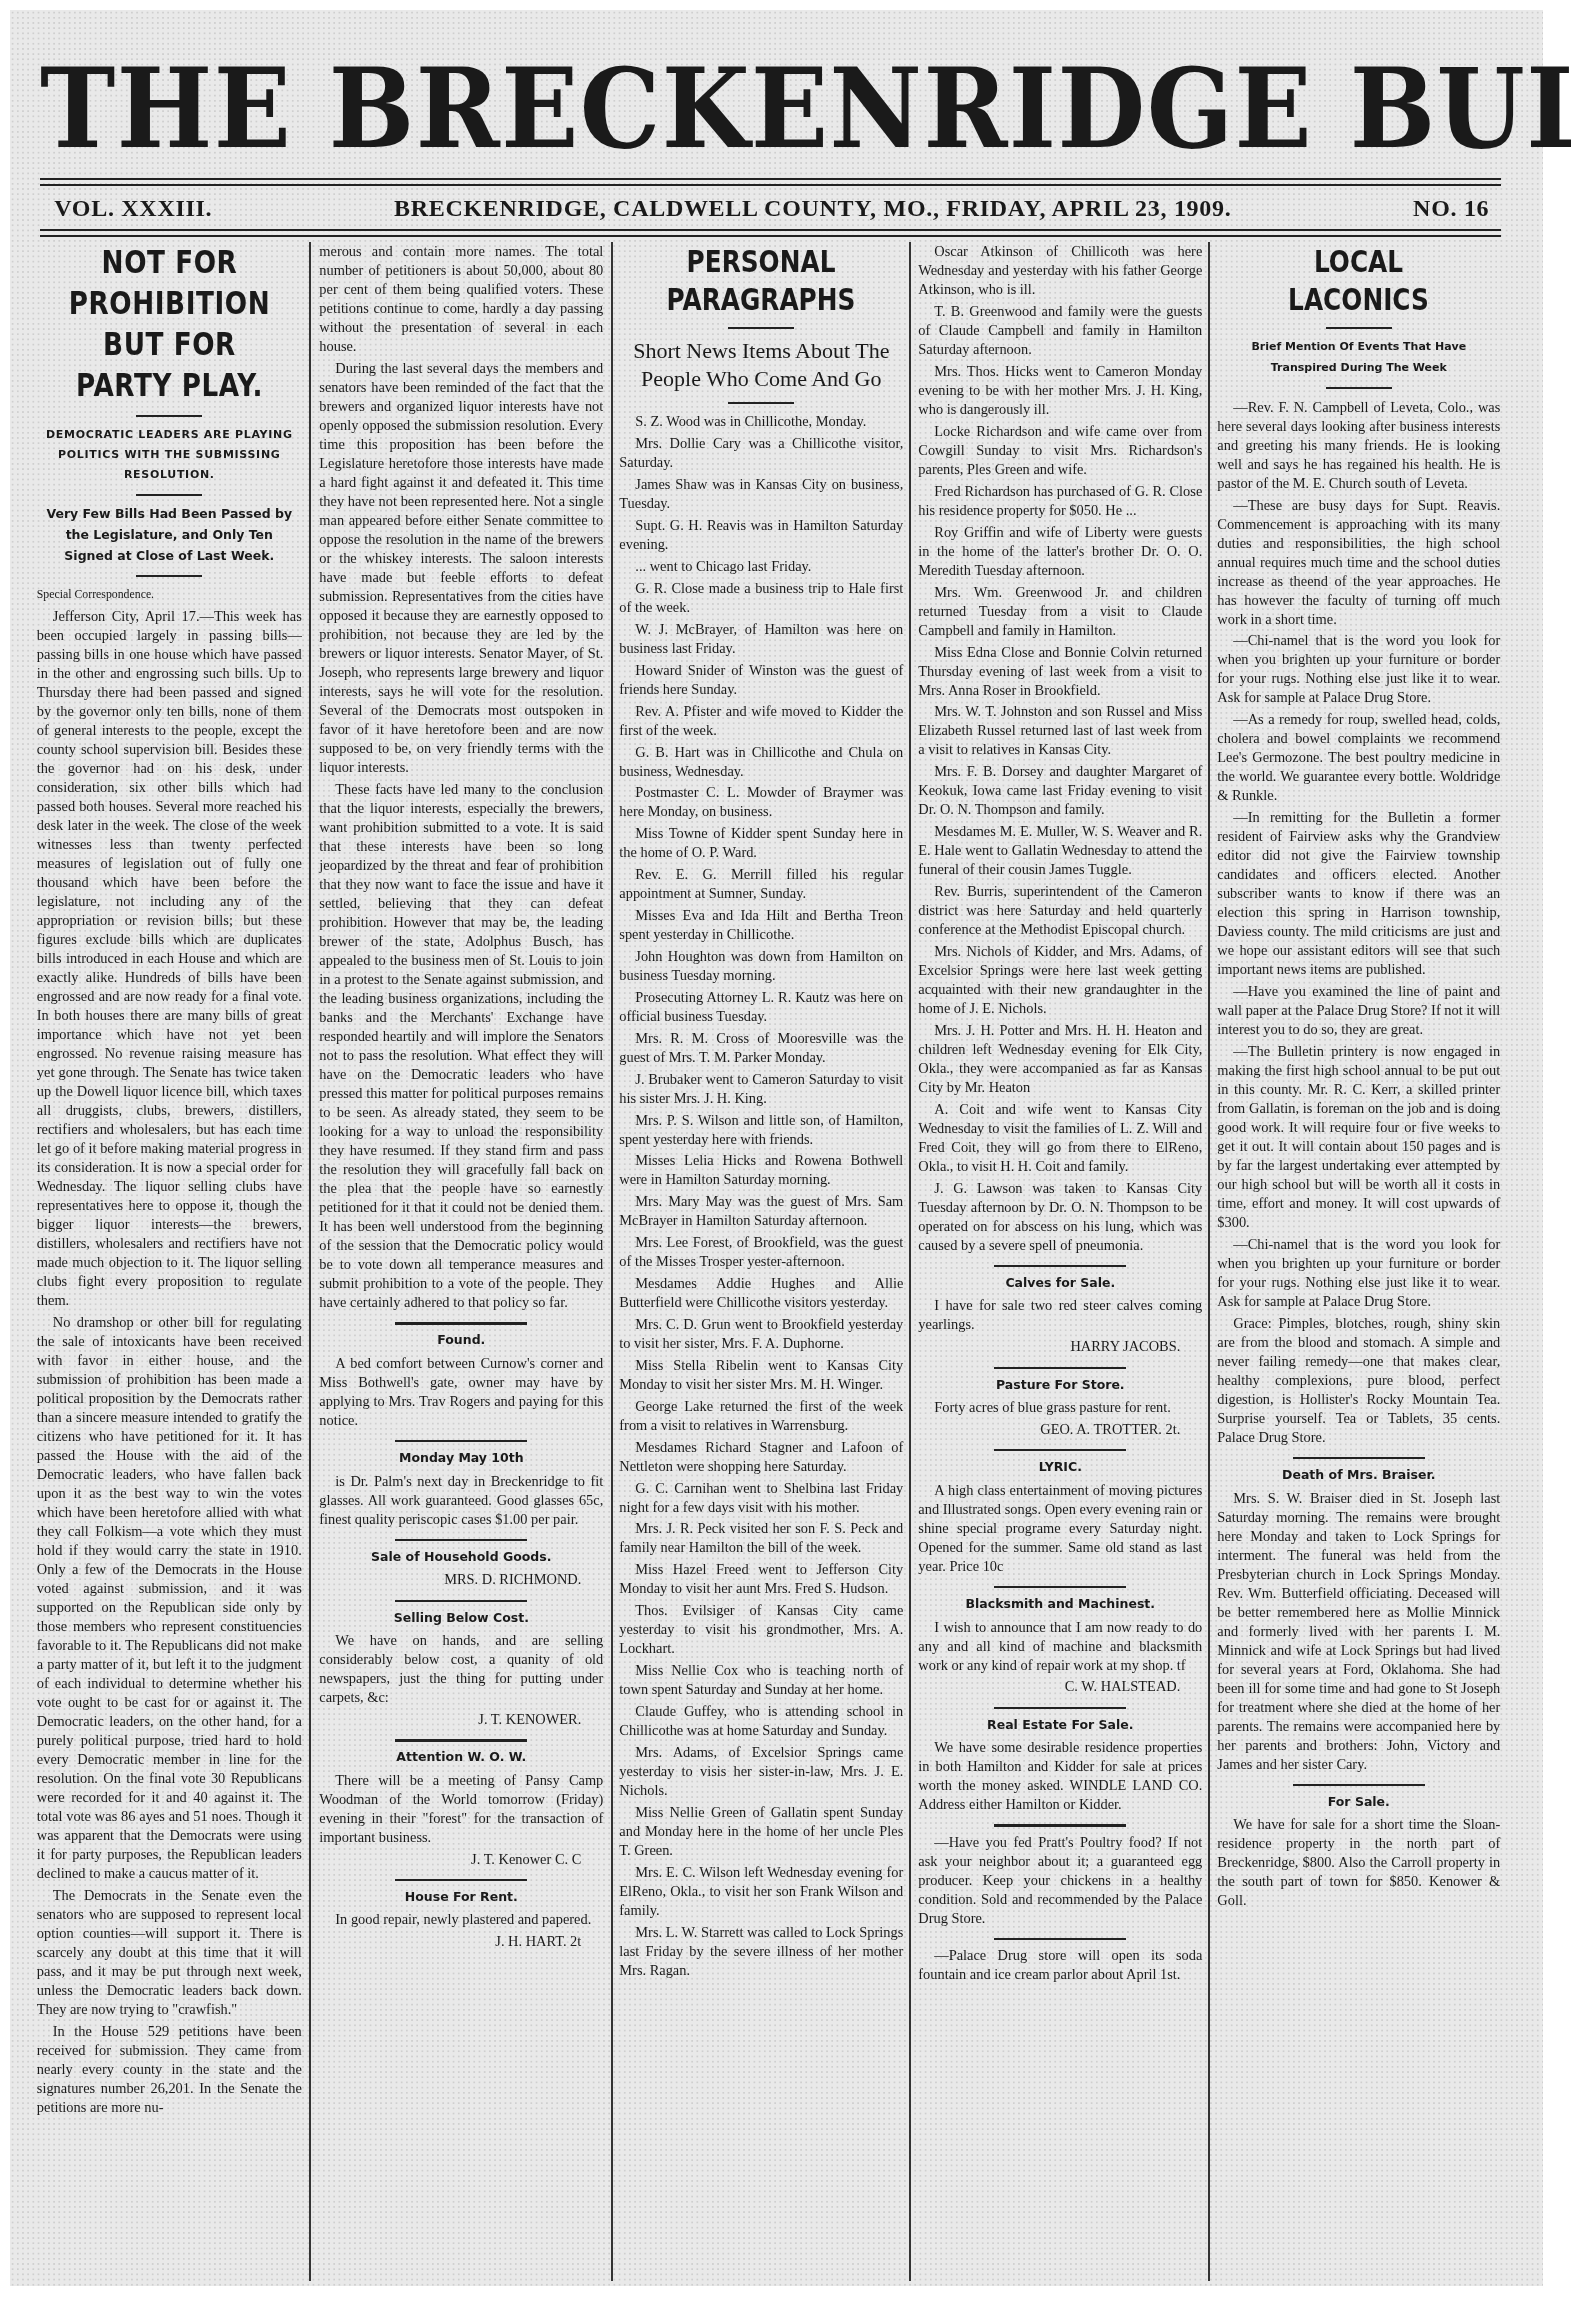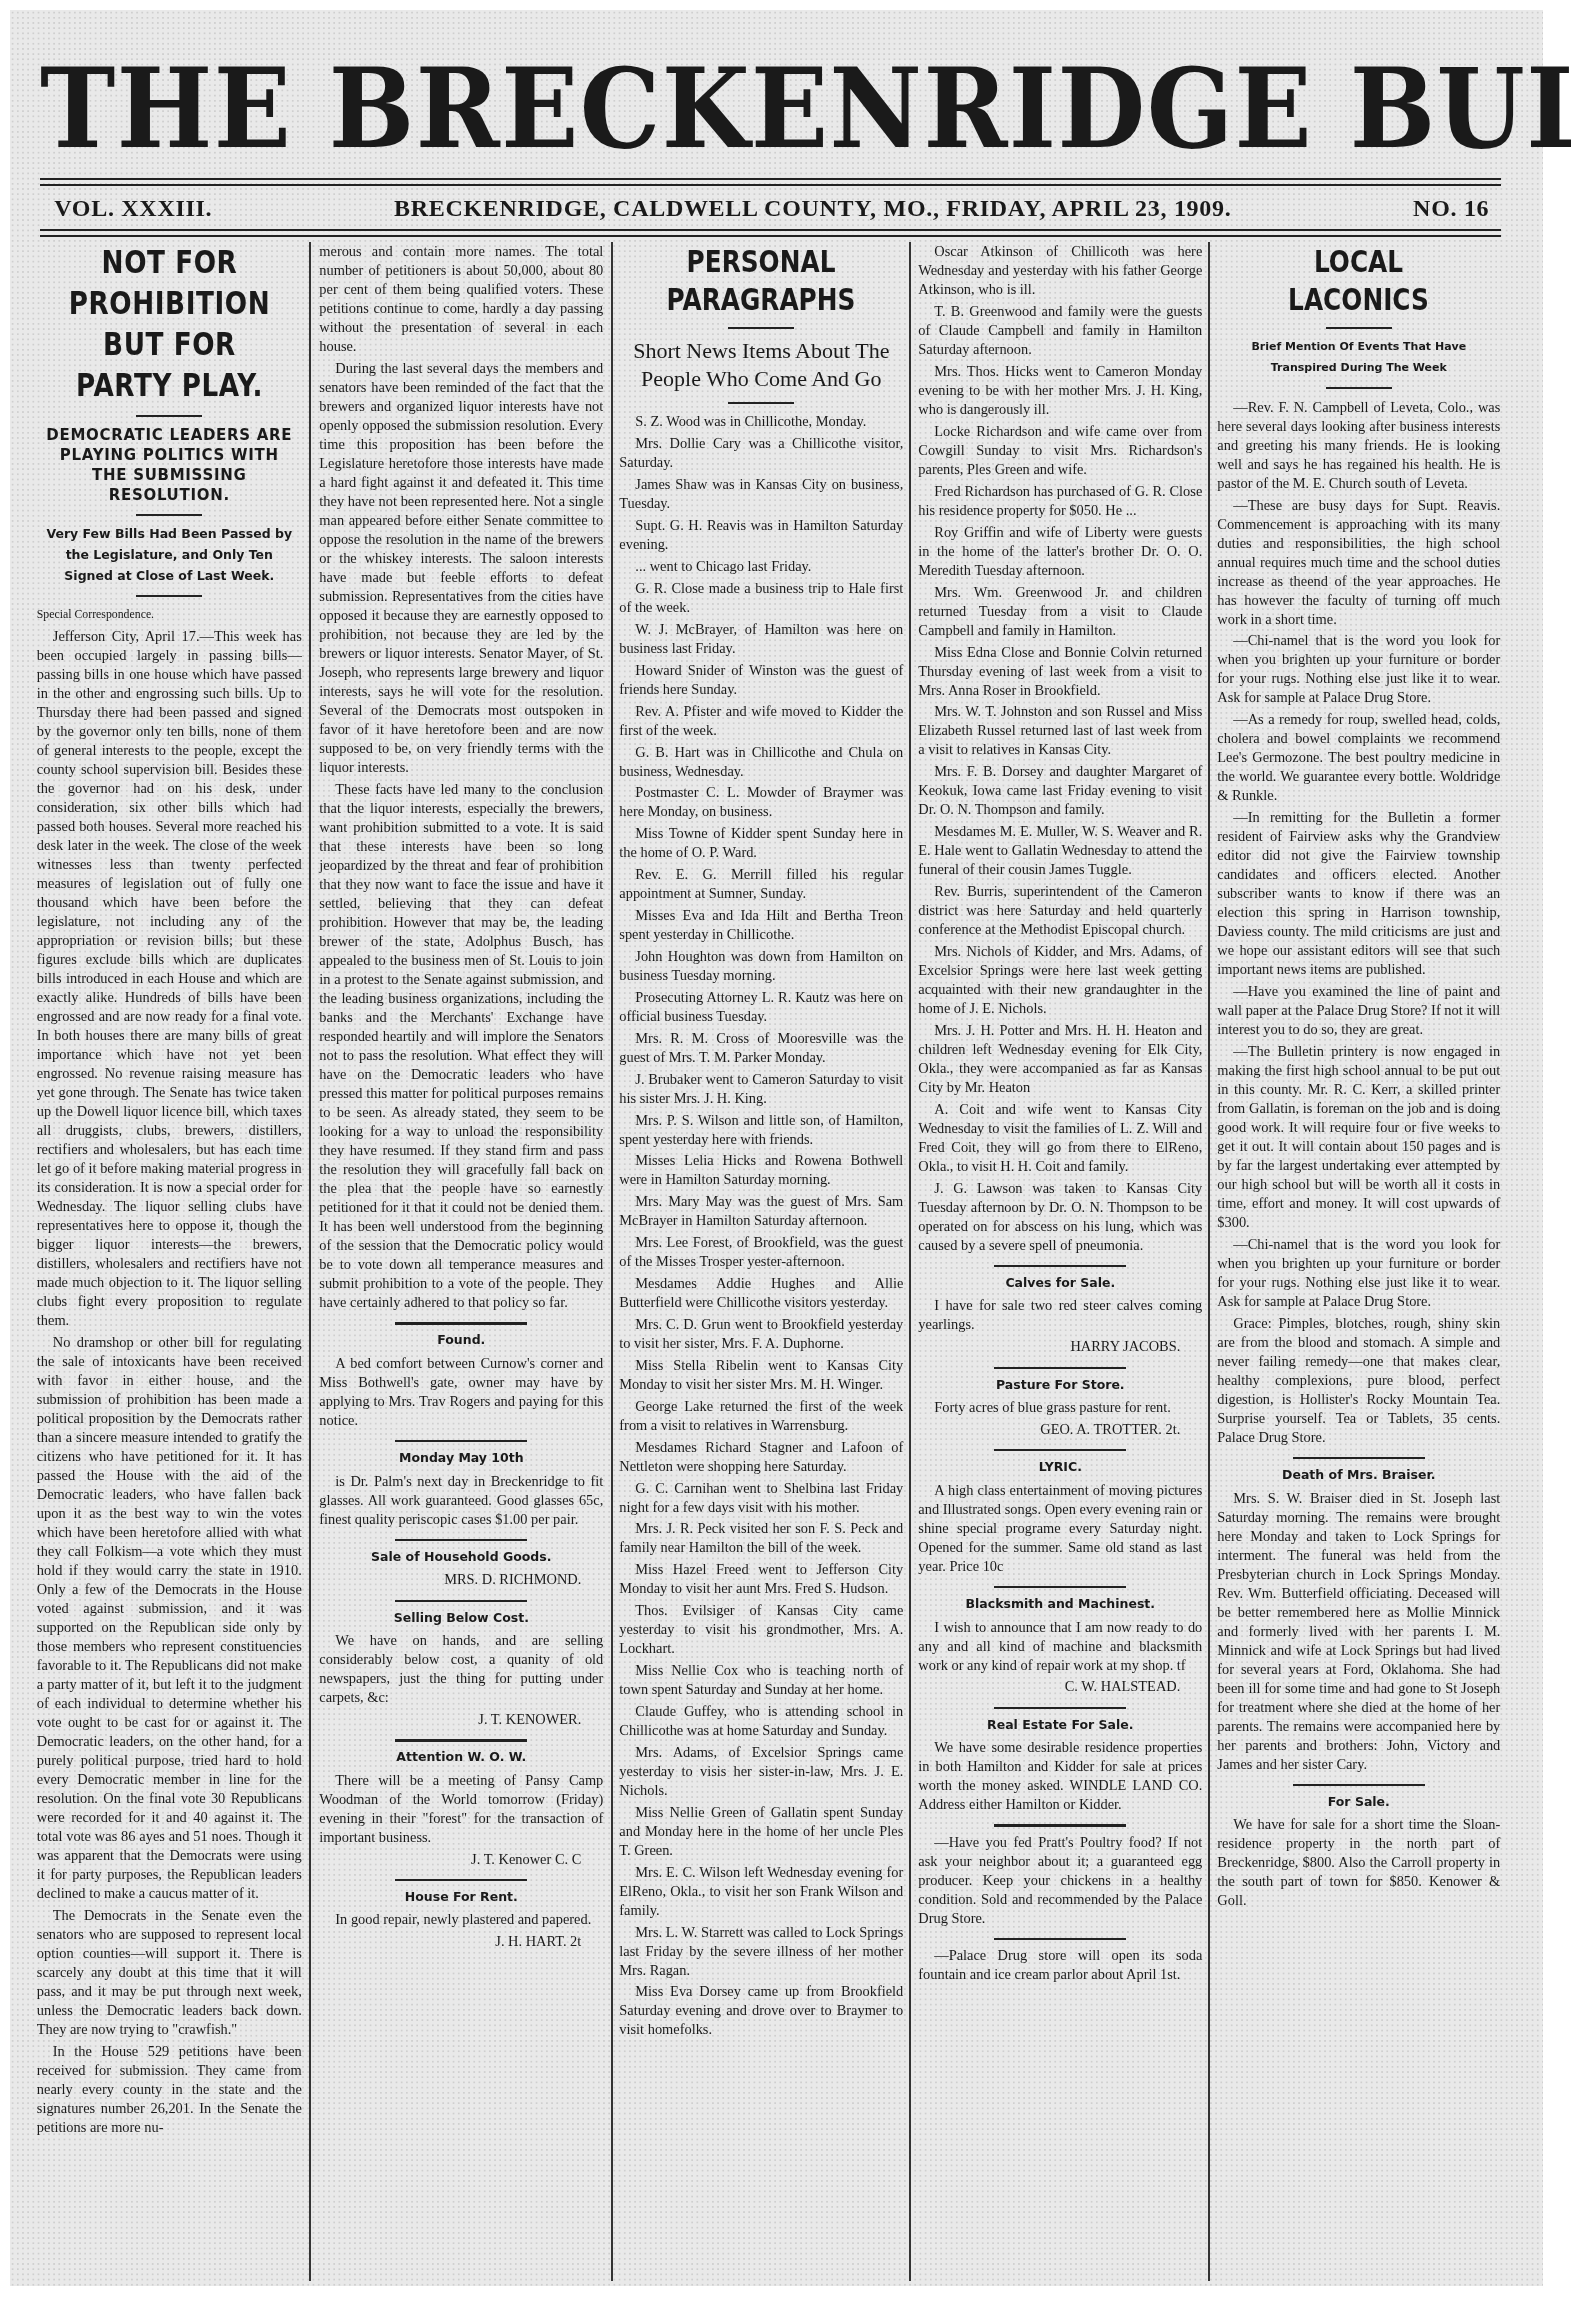--- a/index.html
+++ b/index.html
@@ -11,21 +11,21 @@
               transform:scaleX(0.92); transform-origin:left top; white-space:nowrap; line-height:118px; }
   .rule { position:absolute; left:29.4px; width:1461px; height:2.2px; background:#222; }
   .dateline { position:absolute; left:44px; top:185px; width:1435px; display:flex; justify-content:space-between;
               font-family:"Liberation Serif", serif; font-weight:bold; font-size:24px; letter-spacing:0.7px; }
   .col { position:absolute; top:232px; font-size:14.4px; line-height:19px; text-align:justify; }
   .colsep { position:absolute; top:232px; width:1.5px; background:#333; height:2039px; }
   .col p { margin:0 0 2.9px 0; text-indent:16px; }
   .head-xl { font-family:"DejaVu Sans", sans-serif; font-weight:bold; font-size:32px; line-height:41px; text-align:center;
              transform:scaleX(0.82); letter-spacing:0.7px; }
   .head-l { font-family:"DejaVu Sans", sans-serif; font-weight:bold; font-size:31px; line-height:38px; text-align:center; transform:scaleX(0.8); }
-  .sub-caps { font-family:"DejaVu Sans", sans-serif; font-weight:bold; font-size:15px; line-height:20px; text-align:center; letter-spacing:0.7px; margin:7.4px 5.9px; }
+  .sub-caps { font-family:"DejaVu Sans", sans-serif; font-weight:bold; font-size:11px; line-height:20px; text-align:center; letter-spacing:0.7px; margin:7.4px 5.9px; }
   .sub-bold { font-family:"DejaVu Sans", sans-serif; font-weight:bold; font-size:12.5px; line-height:20.6px; text-align:center; margin:7.4px 5.9px; }
   .sub-serif { font-family:"Liberation Serif", serif; font-size:22px; line-height:28px; text-align:center; margin:7.4px 0; }
   .short-rule { width:66px; height:1.5px; background:#222; margin:8.8px auto; }
   .ad-rule { width:132px; height:2.2px; background:#222; margin:10.3px auto 5.9px; }
   .ad-head { font-family:"DejaVu Sans", sans-serif; font-weight:bold; font-size:12.5px; text-align:center; margin:4.4px 0 4.4px; }
   .sig { text-align:right; padding-right:22px; }
   .small-label { font-size:11.8px; text-indent:0 !important; }
 </style>
 </head>
 <body>
@@ -132,21 +132,20 @@
         <p>G. C. Carnihan went to Shelbina last Friday night for a few days visit with his mother.</p>
         <p>Mrs. J. R. Peck visited her son F. S. Peck and family near Hamilton the bill of the week.</p>
         <p>Miss Hazel Freed went to Jefferson City Monday to visit her aunt Mrs. Fred S. Hudson.</p>
         <p>Thos. Evilsiger of Kansas City came yesterday to visit his grondmother, Mrs. A. Lockhart.</p>
         <p>Miss Nellie Cox who is teaching north of town spent Saturday and Sunday at her home.</p>
         <p>Claude Guffey, who is attending school in Chillicothe was at home Saturday and Sunday.</p>
         <p>Mrs. Adams, of Excelsior Springs came yesterday to visis her sister-in-law, Mrs. J. E. Nichols.</p>
         <p>Miss Nellie Green of Gallatin spent Sunday and Monday here in the home of her uncle Ples T. Green.</p>
         <p>Mrs. E. C. Wilson left Wednesday evening for ElReno, Okla., to visit her son Frank Wilson and family.</p>
         <p>Mrs. L. W. Starrett was called to Lock Springs last Friday by the severe illness of her mother Mrs. Ragan.</p>
-        <p>Miss Eva Dorsey came up from Brookfield Saturday evening and drove over to Braymer to visit homefolks.</p>
       </div>
   </div>
 
   <div class="col" style="left:908px; width:284px;">
     <div id="c4items">
         <p>Oscar Atkinson of Chillicoth was here Wednesday and yesterday with his father George Atkinson, who is ill.</p>
         <p>T. B. Greenwood and family were the guests of Claude Campbell and family in Hamilton Saturday afternoon.</p>
         <p>Mrs. Thos. Hicks went to Cameron Monday evening to be with her mother Mrs. J. H. King, who is dangerously ill.</p>
         <p>Locke Richardson and wife came over from Cowgill Sunday to visit Mrs. Richardson's parents, Ples Green and wife.</p>
         <p>Fred Richardson has purchased of G. R. Close his residence property for $050. He ...</p>

